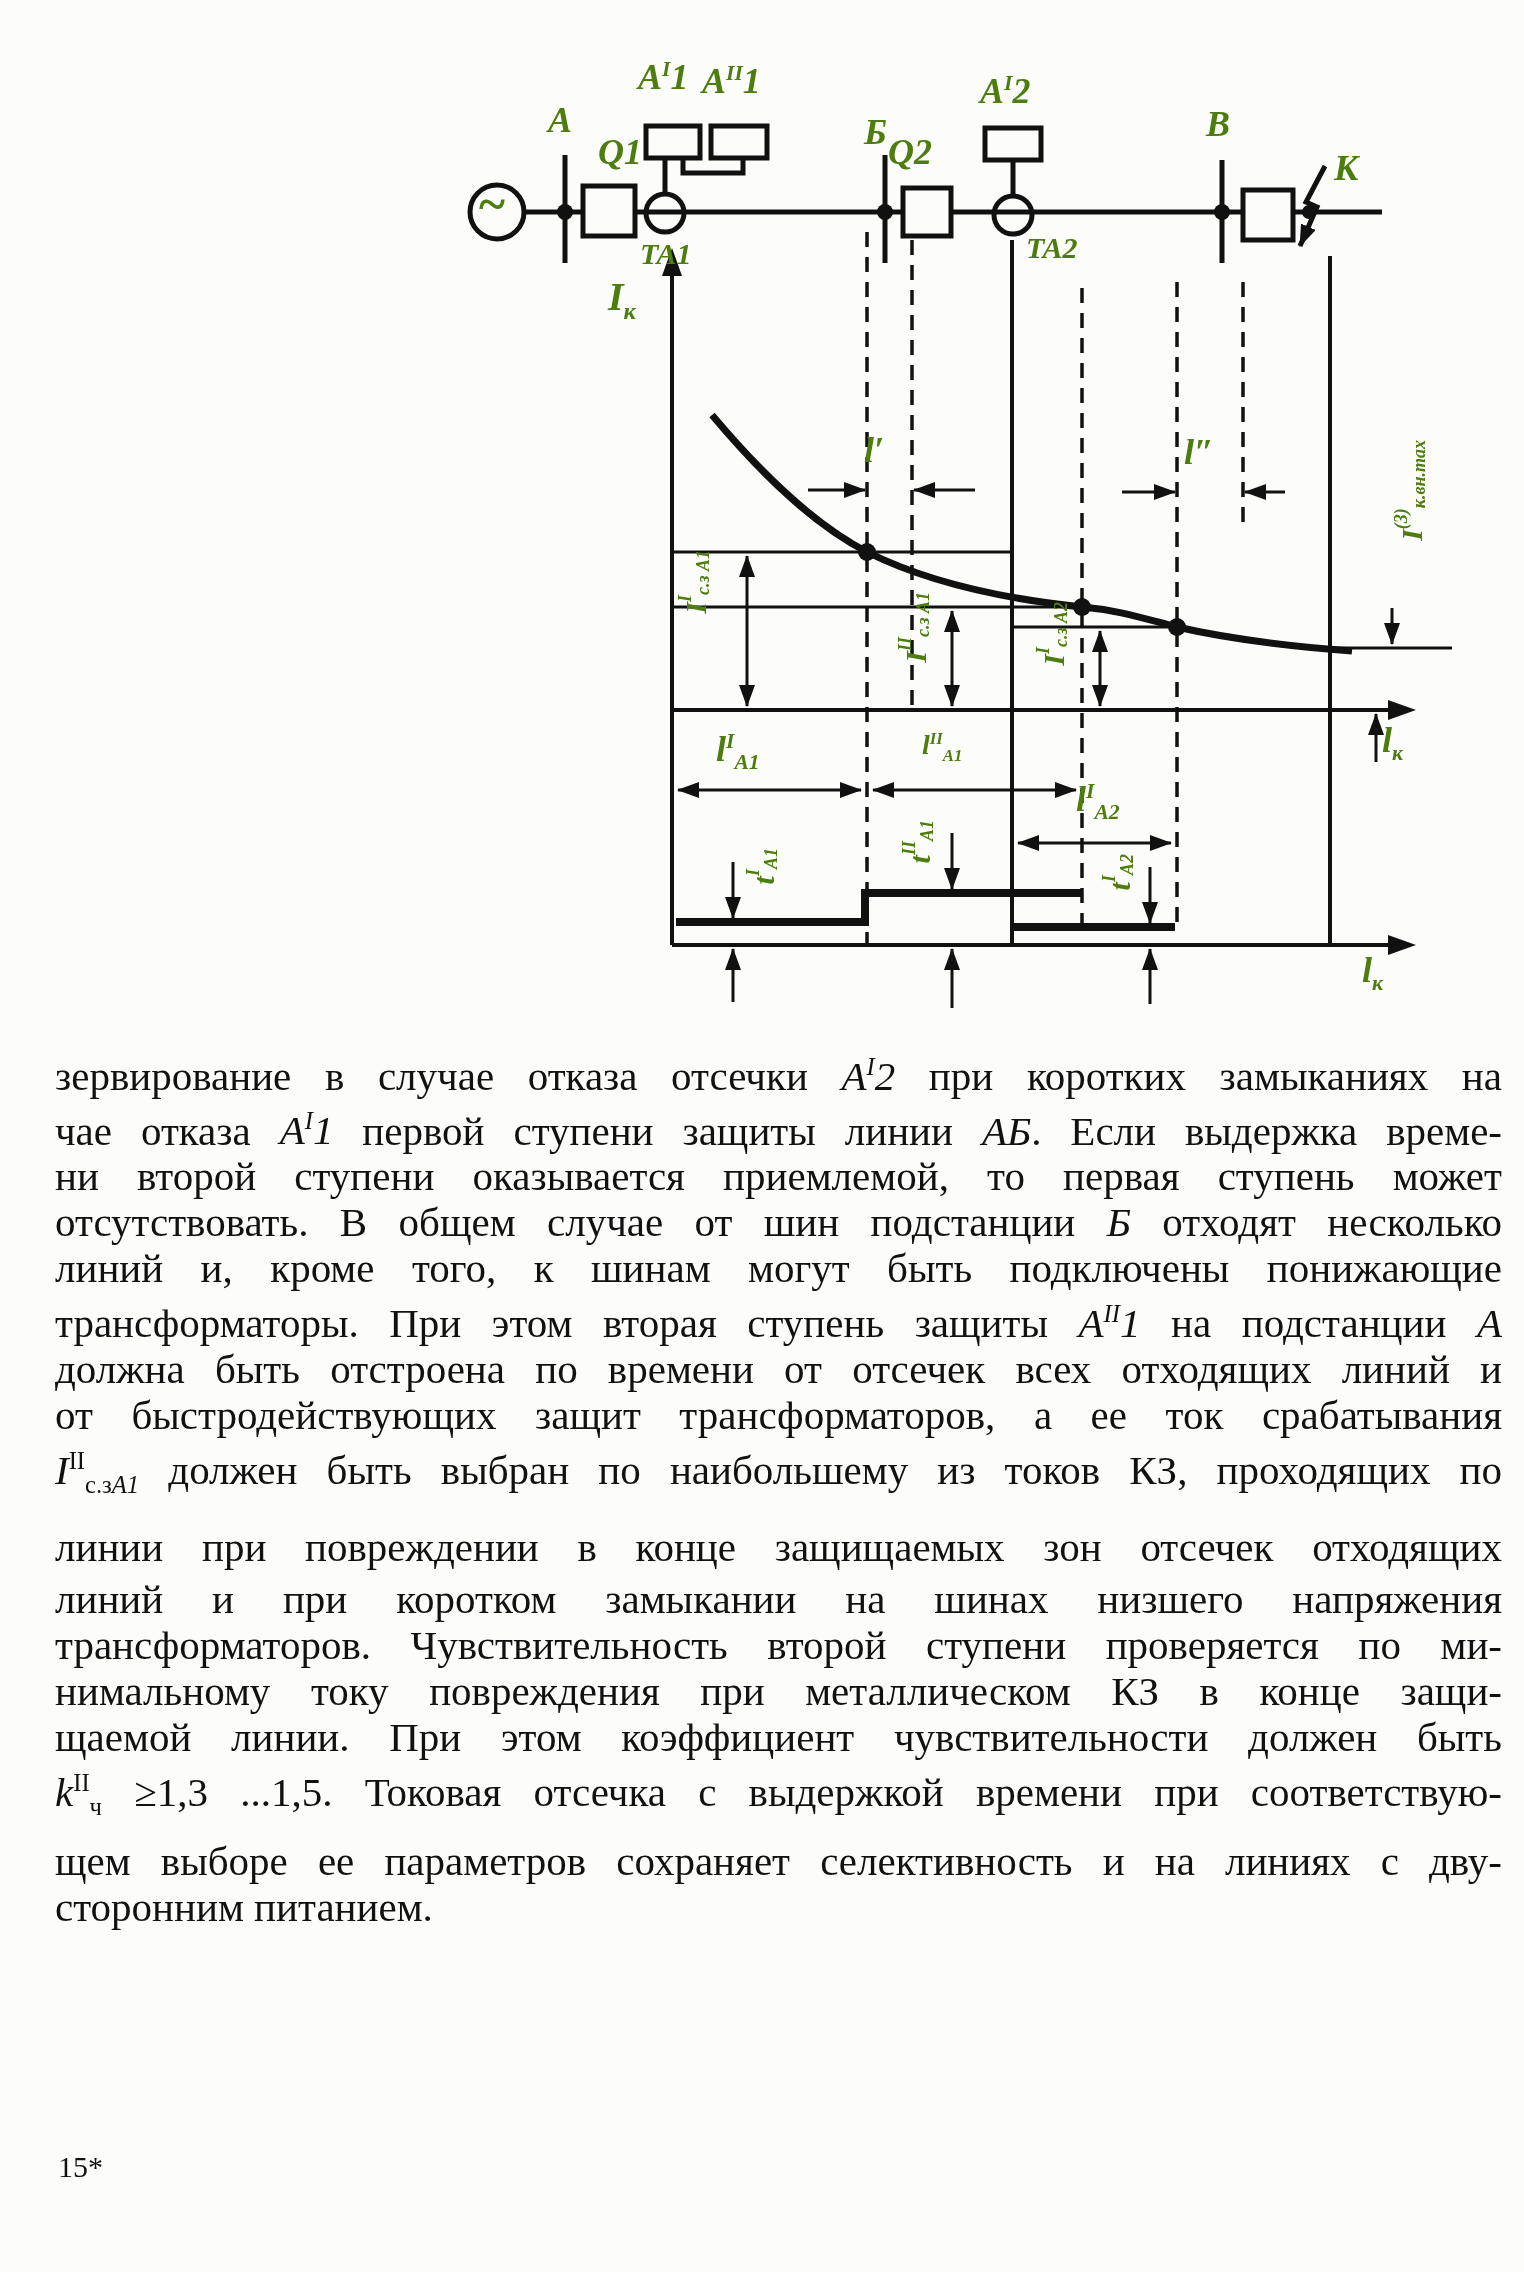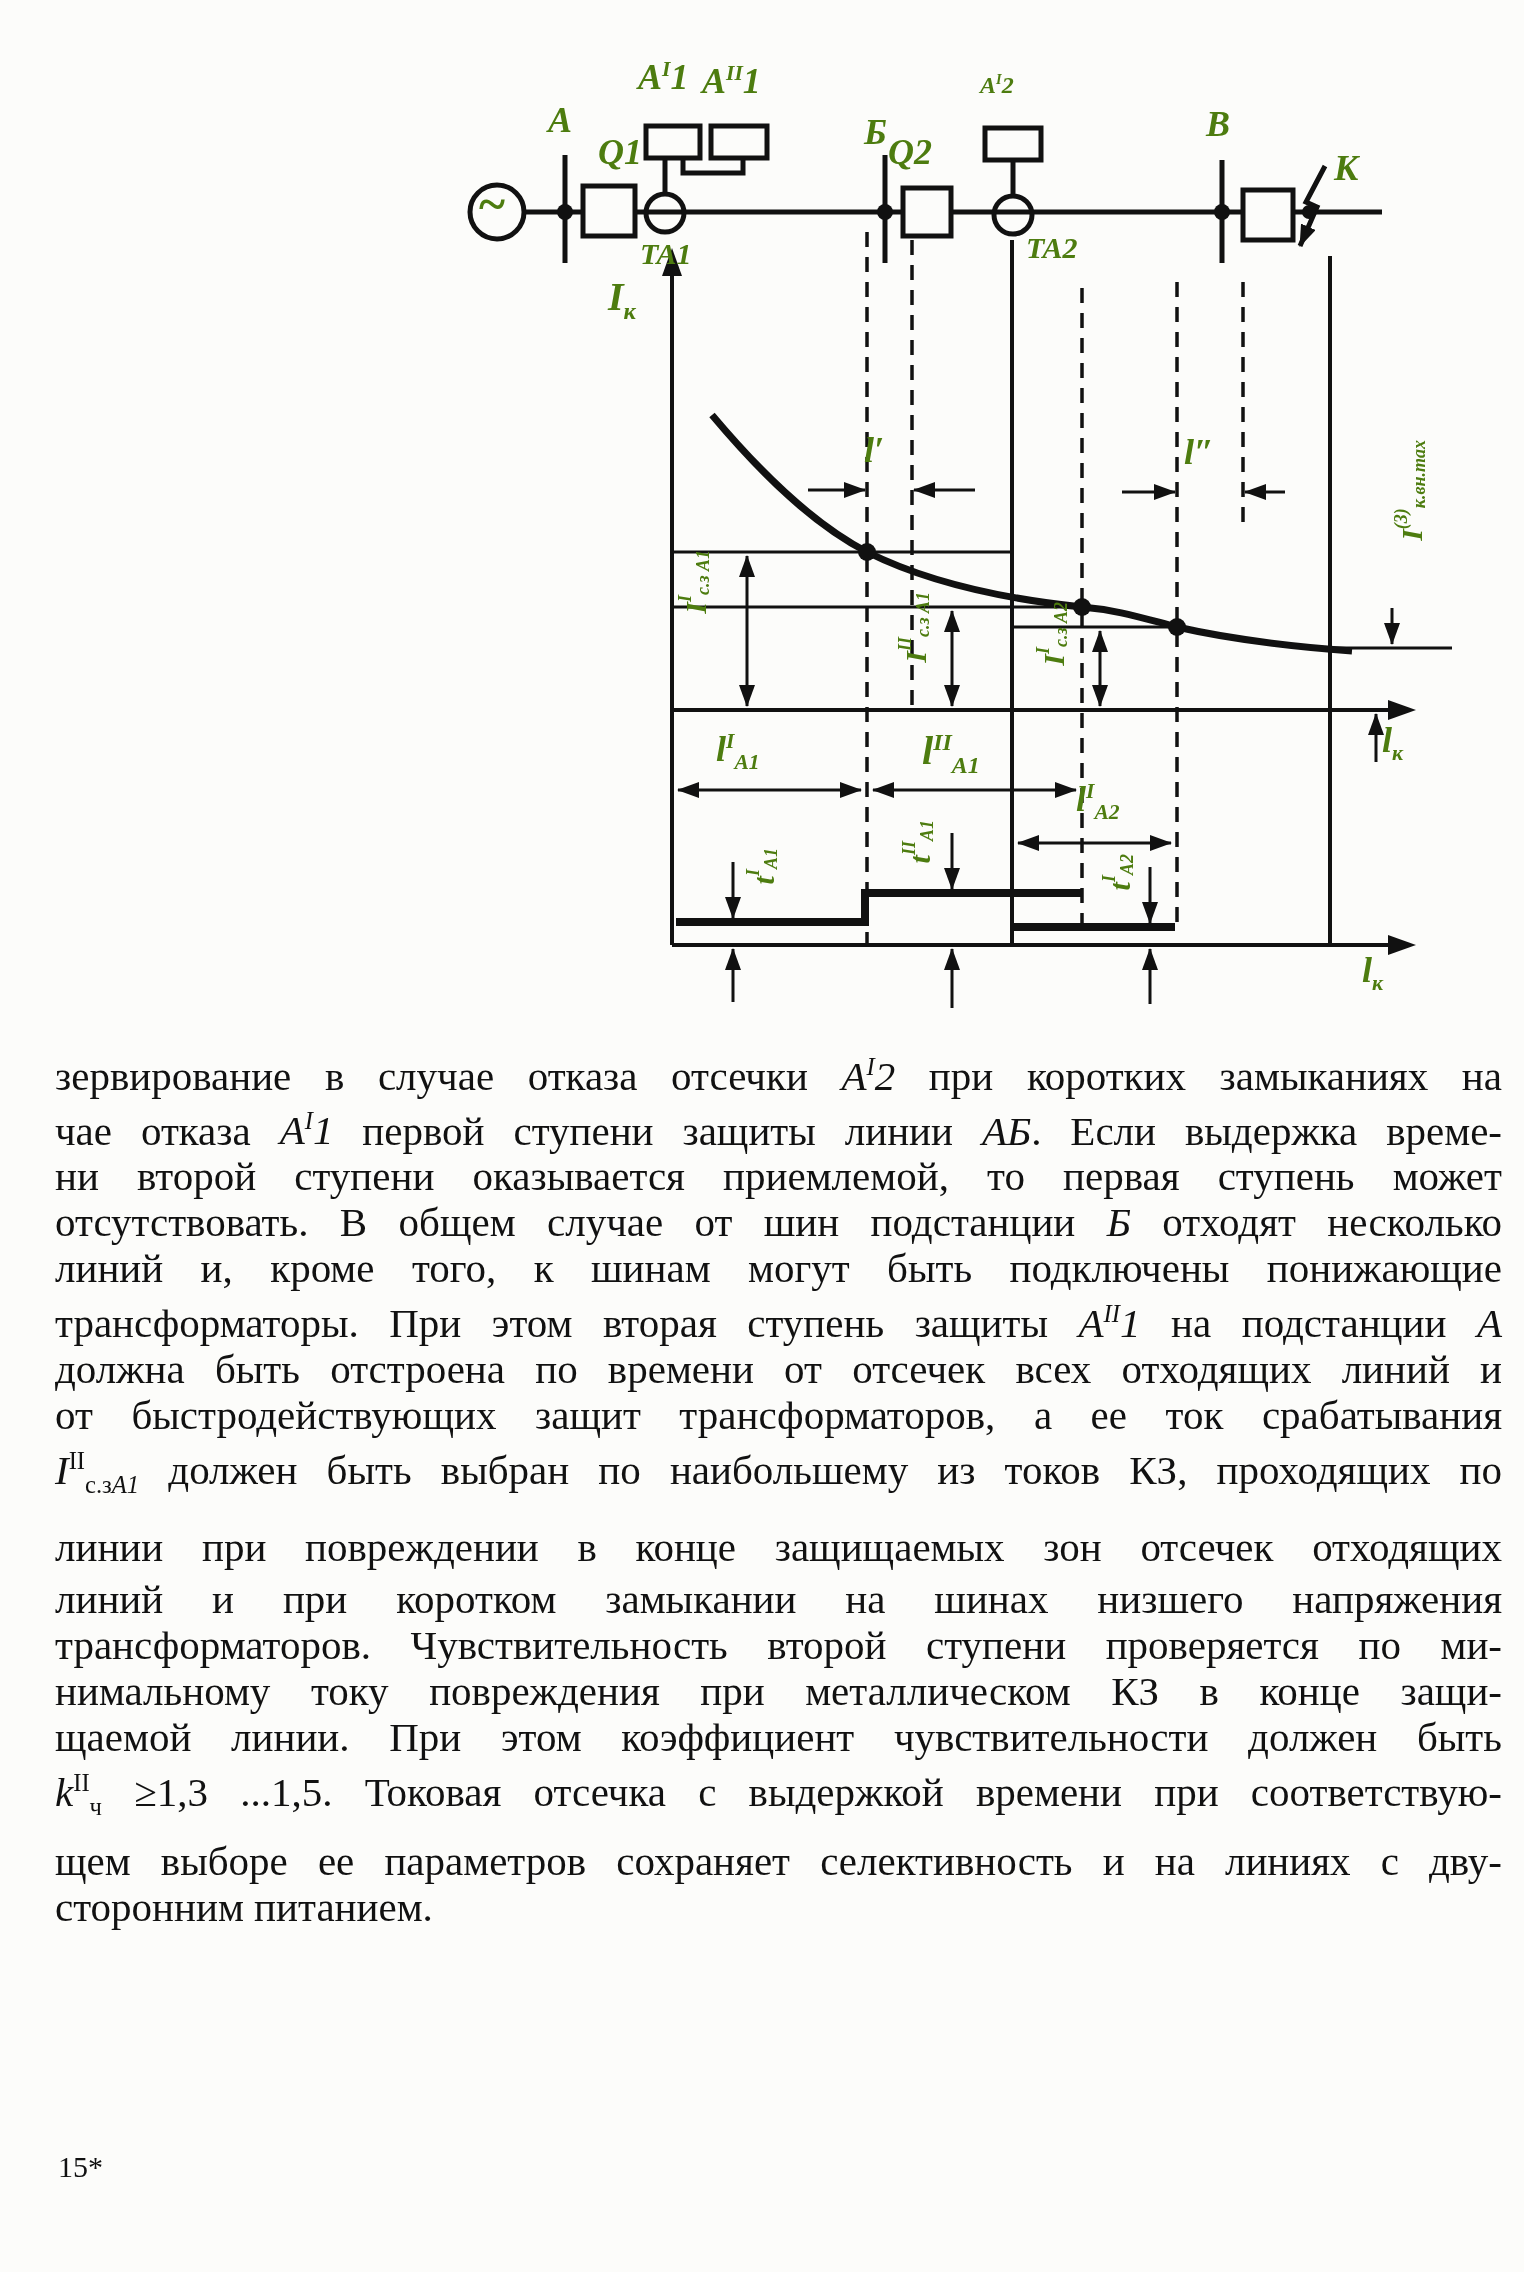--- a/index.html
+++ b/index.html
@@ -133,39 +133,39 @@
   </svg>
 
 
   <div class="lbl" style="left:479px;top:178px;font-size:50px;font-style:normal;">~</div>
   <div class="lbl" style="left:548px;top:102px;font-size:36px;">А</div>
   <div class="lbl" style="left:598px;top:134px;font-size:36px;">Q1</div>
   <div class="lbl" style="left:638px;top:58px;font-size:36px;">А<sup>I</sup>1</div>
   <div class="lbl" style="left:702px;top:62px;font-size:36px;">А<sup>II</sup>1</div>
   <div class="lbl" style="left:864px;top:114px;font-size:36px;">Б</div>
   <div class="lbl" style="left:888px;top:134px;font-size:36px;">Q2</div>
-  <div class="lbl" style="left:980px;top:72px;font-size:24px;text-align:right;">А<sup>I</sup>2</div>
+  <div class="lbl" style="left:980px;top:72px;font-size:36px;text-align:right;">А<sup>I</sup>2</div>
   <div class="lbl" style="left:640px;top:238px;font-size:30px;">ТА1</div>
   <div class="lbl" style="left:1026px;top:232px;font-size:30px;">ТА2</div>
   <div class="lbl" style="left:1206px;top:106px;font-size:36px;">В</div>
   <div class="lbl" style="left:1334px;top:150px;font-size:36px;">К</div>
 
   <div class="lbl" style="left:608px;top:276px;font-size:40px;">I<sub>к</sub></div>
   <div class="lbl" style="left:864px;top:432px;font-size:36px;">l′</div>
   <div class="lbl" style="left:1184px;top:434px;font-size:36px;">l″</div>
   <div class="lbl" style="left:1382px;top:722px;font-size:36px;">l<sub>к</sub></div>
   <div class="lbl" style="left:1362px;top:952px;font-size:36px;">l<sub>к</sub></div>
 
   <div class="lbl vlab" style="left:676px;top:550px;font-size:30px;">I<sup>I</sup><sub>с.з А1</sub></div>
   <div class="lbl vlab" style="left:896px;top:592px;font-size:30px;">I<sup>II</sup><sub>с.з А1</sub></div>
   <div class="lbl vlab" style="left:1034px;top:602px;font-size:30px;">I<sup>I</sup><sub>с.з А2</sub></div>
   <div class="lbl vlab" style="left:1392px;top:440px;font-size:30px;">I<sup>(3)</sup><sub>к.вн.max</sub></div>
 
   <div class="lbl" style="left:716px;top:730px;font-size:36px;">l<sup>I</sup><sub>А1</sub></div>
-  <div class="lbl" style="left:922px;top:730px;font-size:40px;">l<sup>II</sup><sub>А1</sub></div>
+  <div class="lbl" style="left:922px;top:730px;font-size:28px;">l<sup>II</sup><sub>А1</sub></div>
   <div class="lbl" style="left:1076px;top:780px;font-size:36px;">l<sup>I</sup><sub>А2</sub></div>
 
   <div class="lbl vlab" style="left:744px;top:848px;font-size:30px;">t<sup>I</sup><sub>А1</sub></div>
   <div class="lbl vlab" style="left:900px;top:820px;font-size:30px;">t<sup>II</sup><sub>А1</sub></div>
   <div class="lbl vlab" style="left:1100px;top:854px;font-size:30px;">t<sup>I</sup><sub>А2</sub></div>
 
   <div class="body-text">
       <div class="bl">зервирование в случае отказа отсечки <i>А<sup>I</sup>2</i> при коротких замыканиях на</div>
       <div class="bl">чае отказа <i>А<sup>I</sup>1</i> первой ступени защиты линии <i>АБ</i>. Если выдержка време-</div>
       <div class="bl">ни второй ступени оказывается приемлемой, то первая ступень может</div>

